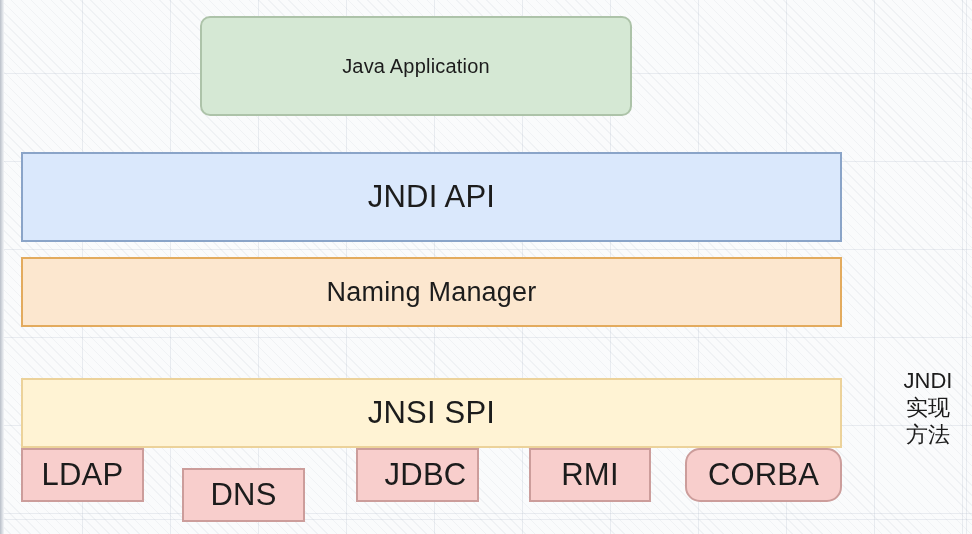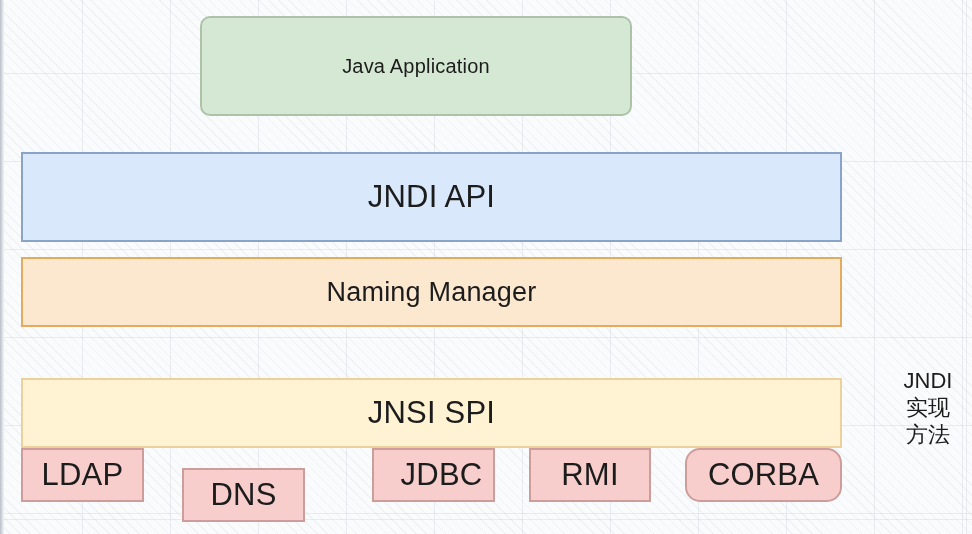--- a/index.html
+++ b/index.html
@@ -71,21 +71,21 @@
   #node-jnsi-spi {
     left: 21px; top: 378px; width: 821px; height: 70px;
     background: #fff3d4; border-color: #ecd29a; font-size: 31px; justify-content: center;
   }
   .leaf {
     top: 448px; height: 54px;
     background: #f8cecc; border-color: #cc9d9b; font-size: 31px;
   }
   #node-ldap   { left: 21px;  width: 123px; }
   #node-dns    { left: 182px; width: 123px; margin-top: 20px; }
-  #node-jdbc   { left: 372px; width: 123px; padding-left: 16px; }
+  #node-jdbc   { left: 356px; width: 123px; padding-left: 16px; }
   #node-rmi    { left: 529px; width: 122px; }
   #node-corba  { left: 685px; width: 157px; border-radius: 15px; }
 
   #side-note {
     position: absolute;
     left: 884px; top: 368px;
     width: 88px;
     font-size: 22px;
     line-height: 1.22;
     color: #1c1c1c;

